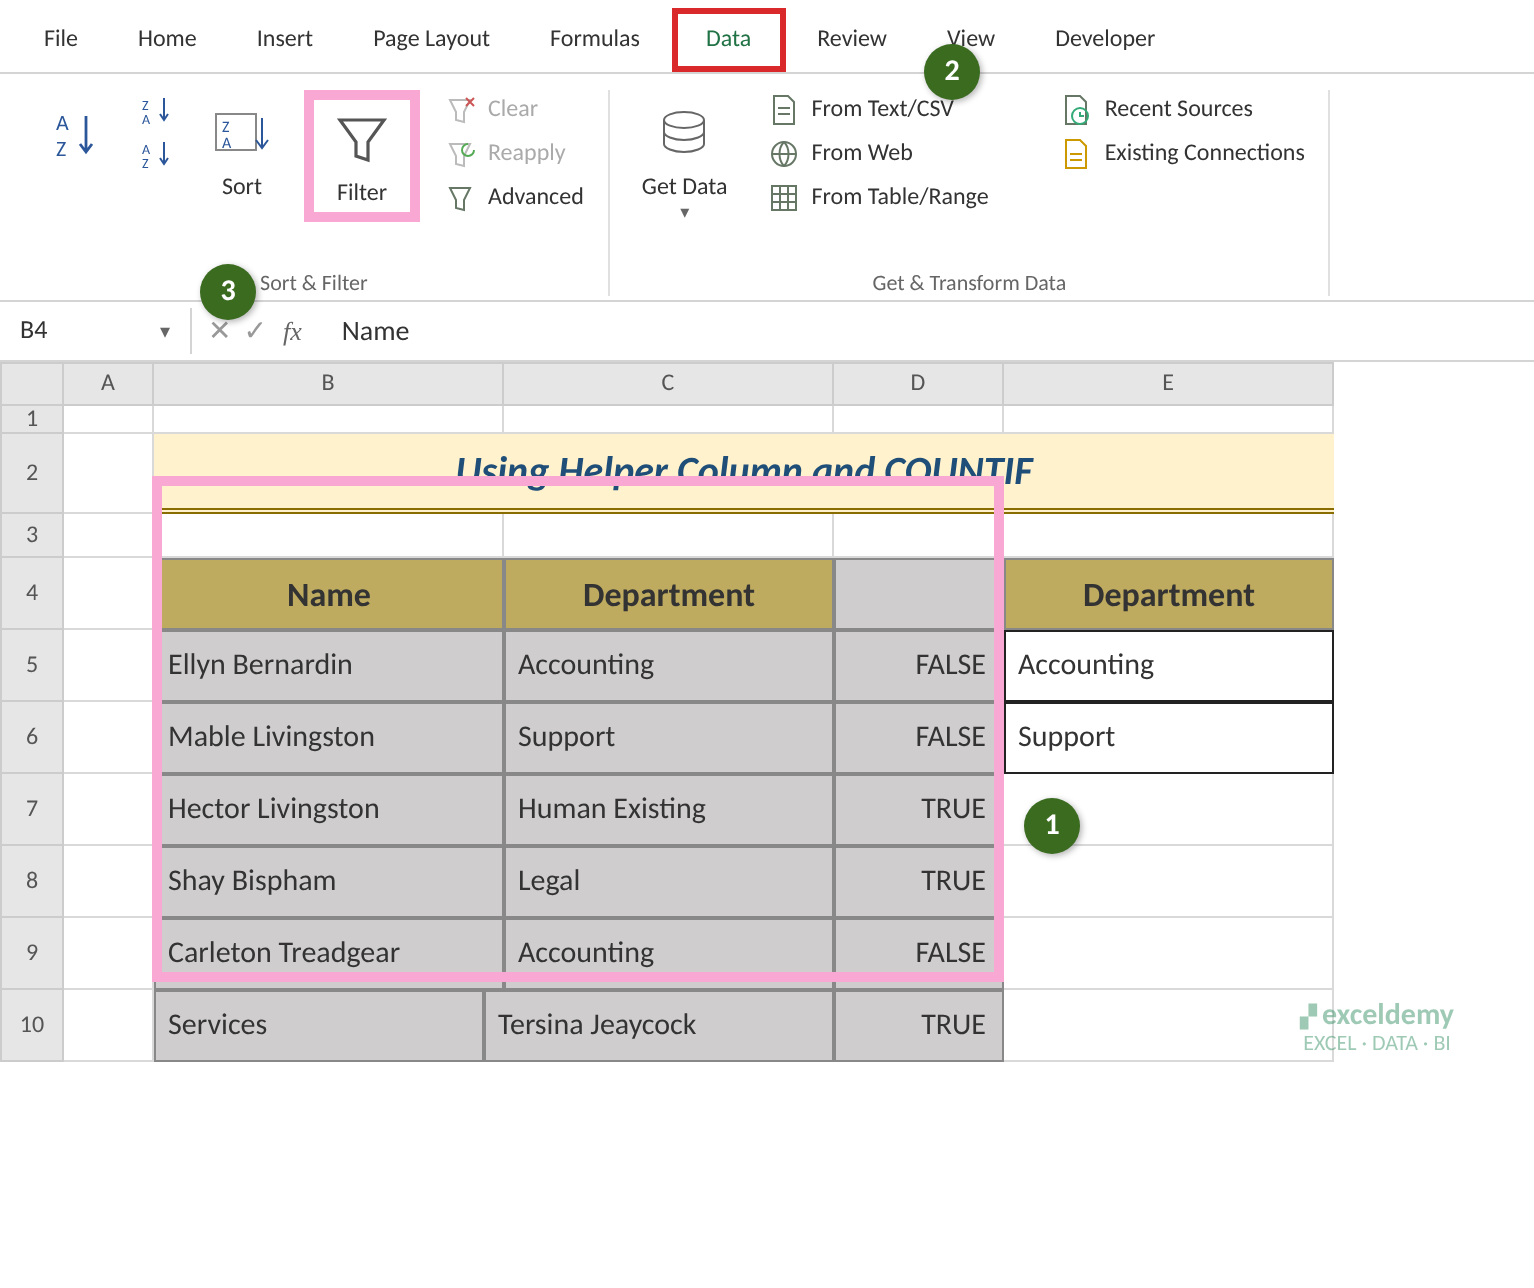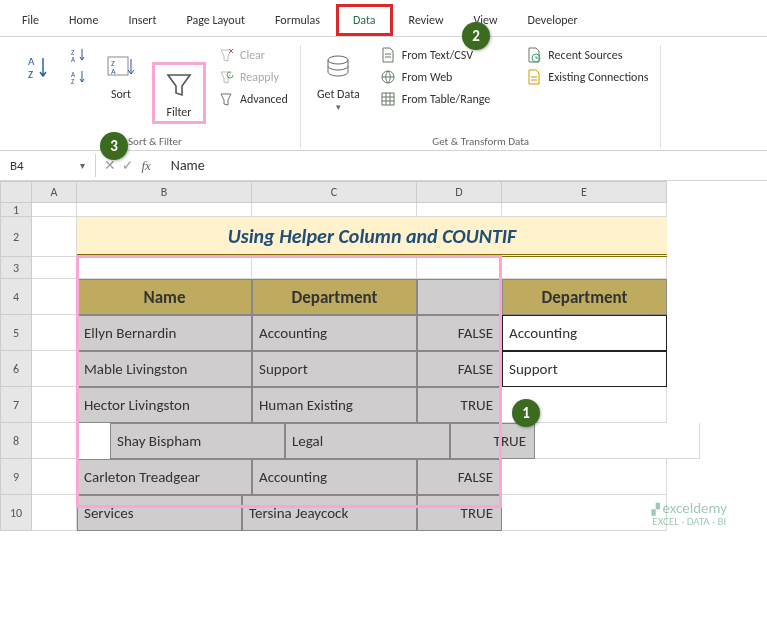--- a/index.html
+++ b/index.html
@@ -46,25 +46,25 @@
 
 
 .title-cell { background: #fff2cc; color: #1f4e79; font-weight: bold; font-size: 20px; font-style: italic; justify-content: center; border: none; border-bottom: 3px double #8a6d00; }
 .gold-hd { background: #bfab5f; font-weight: bold; font-size: 17px; justify-content: center; border: 1px solid #888; }
 .tbl-cell { background: #cfcdcd; border: 1px solid #888; font-size: 15px; }
 .val-cell { border: 1px solid #222; background: #fff; font-size: 15px; }
 .tbl-right { text-align: right; justify-content: flex-end; padding-right: 8px; }
 
 
 .annot { position: absolute; width: 28px; height: 28px; border-radius: 50%; background: #3a6b1f; color: #fff; display: flex; align-items: center; justify-content: center; font-weight: bold; font-size: 15px; z-index: 10; box-shadow: 1px 1px 3px rgba(0,0,0,.3); }
-.red-outline { border: 3px solid #f9a8d4; margin-top: 17px; }
+.red-outline { border: 5px solid #f9a8d4; }
 
 
 .wm { position: absolute; right: 40px; bottom: 4px; opacity: .45; font-size: 11px; color: #2a8a5c; text-align: center; line-height: 1; }
-.wm .b { font-size: 15px; font-weight: normal; }
+.wm .b { font-size: 15px; font-weight: bold; }
 </style>
 </head>
 <body>
 
 <div class="ribbon-tabs" style="position:relative;">
   <div class="ribbon-tab">File</div>
   <div class="ribbon-tab">Home</div>
   <div class="ribbon-tab">Insert</div>
   <div class="ribbon-tab">Page Layout</div>
   <div class="ribbon-tab">Formulas</div>
@@ -323,21 +323,21 @@
           <div class="cell tbl-cell" style="width: 175px; height: 36px;">Hector Livingston</div>
           <div class="cell tbl-cell" style="width: 165px; height: 36px;">Human Existing</div>
           <div class="cell tbl-cell tbl-right" style="width: 85px; height: 36px;">TRUE</div>
           <div class="cell " style="width: 165px; height: 36px;"></div>
         </div>
       </div>
       <div class="row-wrap">
         <div class="row-h" style="height: 36px;">8</div>
         <div class="crow">
           <div class="cell " style="width: 45px; height: 36px;"></div>
-          <div class="cell tbl-cell" style="width: 175px; height: 36px; margin-left: 33px;">Shay Bispham</div>
+          <div class="cell tbl-cell" style="width: 175px; height: 36px;">Shay Bispham</div>
           <div class="cell tbl-cell" style="width: 165px; height: 36px;">Legal</div>
           <div class="cell tbl-cell tbl-right" style="width: 85px; height: 36px;">TRUE</div>
           <div class="cell " style="width: 165px; height: 36px;"></div>
         </div>
       </div>
       <div class="row-wrap">
         <div class="row-h" style="height: 36px;">9</div>
         <div class="crow">
           <div class="cell " style="width: 45px; height: 36px;"></div>
           <div class="cell tbl-cell" style="width: 175px; height: 36px;">Carleton Treadgear</div>

